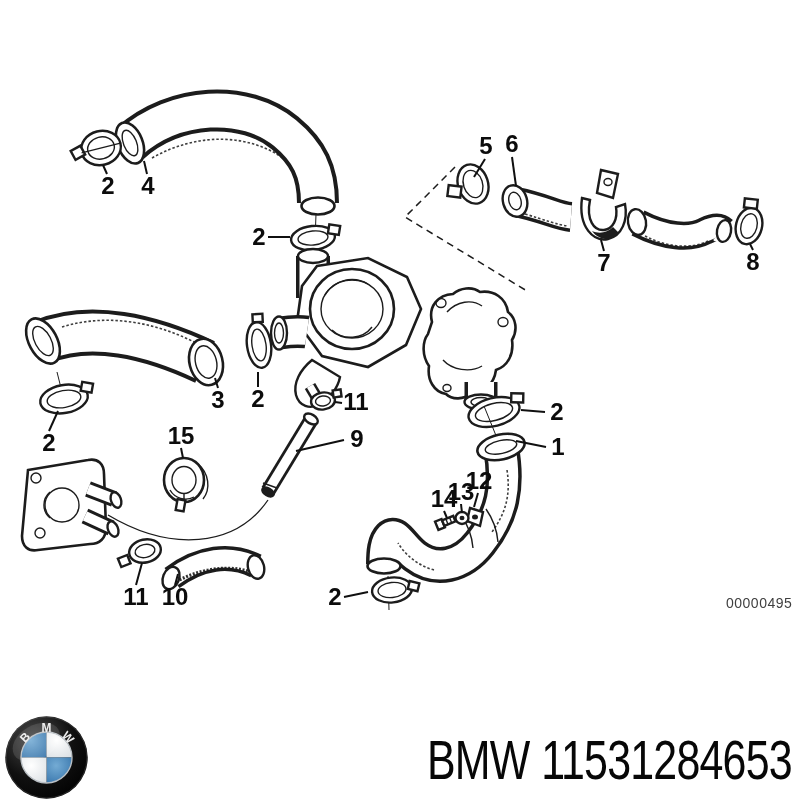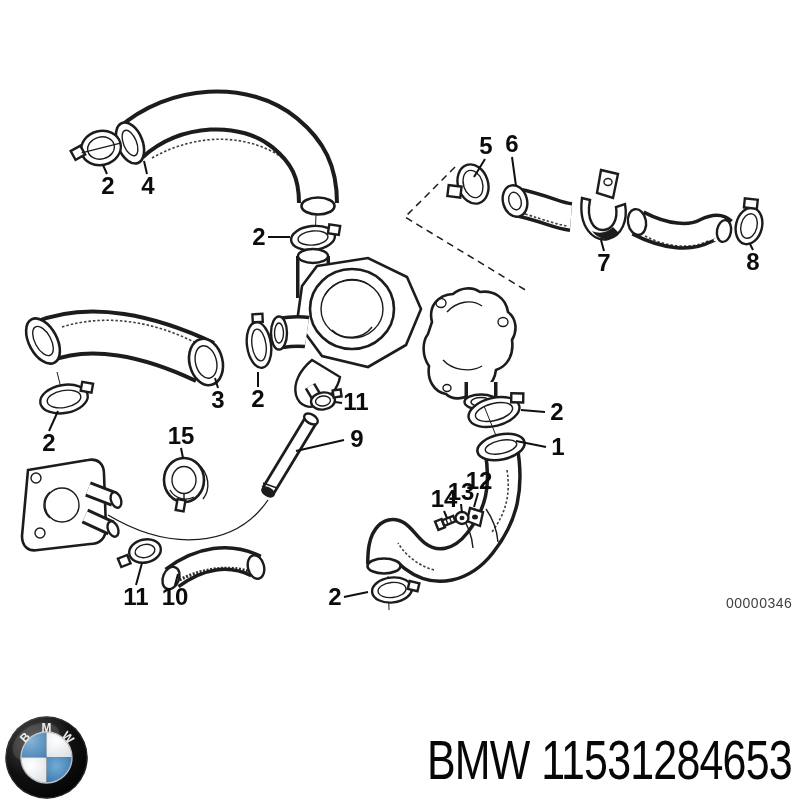--- a/index.html
+++ b/index.html
@@ -291,21 +291,21 @@
         <text x="444" y="507" class="callout" text-anchor="middle">14</text>
         <line x1="136" y1="585" x2="142" y2="563" class="lead"></line>
         <text x="136" y="605" class="callout" text-anchor="middle">11</text>
         <line x1="175" y1="585" x2="178" y2="574" class="lead"></line>
         <text x="175" y="605" class="callout" text-anchor="middle">10</text>
         <line x1="344" y1="597" x2="368" y2="592" class="lead"></line>
         <text x="335" y="605" class="callout" text-anchor="middle">2</text>
       </g>
 </svg>
 
-<div class="watermark">00000346</div>
+<div class="watermark">00000495</div>
 
 <svg class="roundel" viewBox="0 0 100 100" xmlns="http://www.w3.org/2000/svg">
   <defs>
     <radialGradient id="ringGrad" cx="35%" cy="28%" r="85%">
       <stop offset="0%" stop-color="#4a4a4a"></stop>
       <stop offset="55%" stop-color="#101010"></stop>
       <stop offset="100%" stop-color="#000000"></stop>
     </radialGradient>
     <radialGradient id="blueGrad" cx="38%" cy="32%" r="90%">
       <stop offset="0%" stop-color="#74abd4"></stop>

